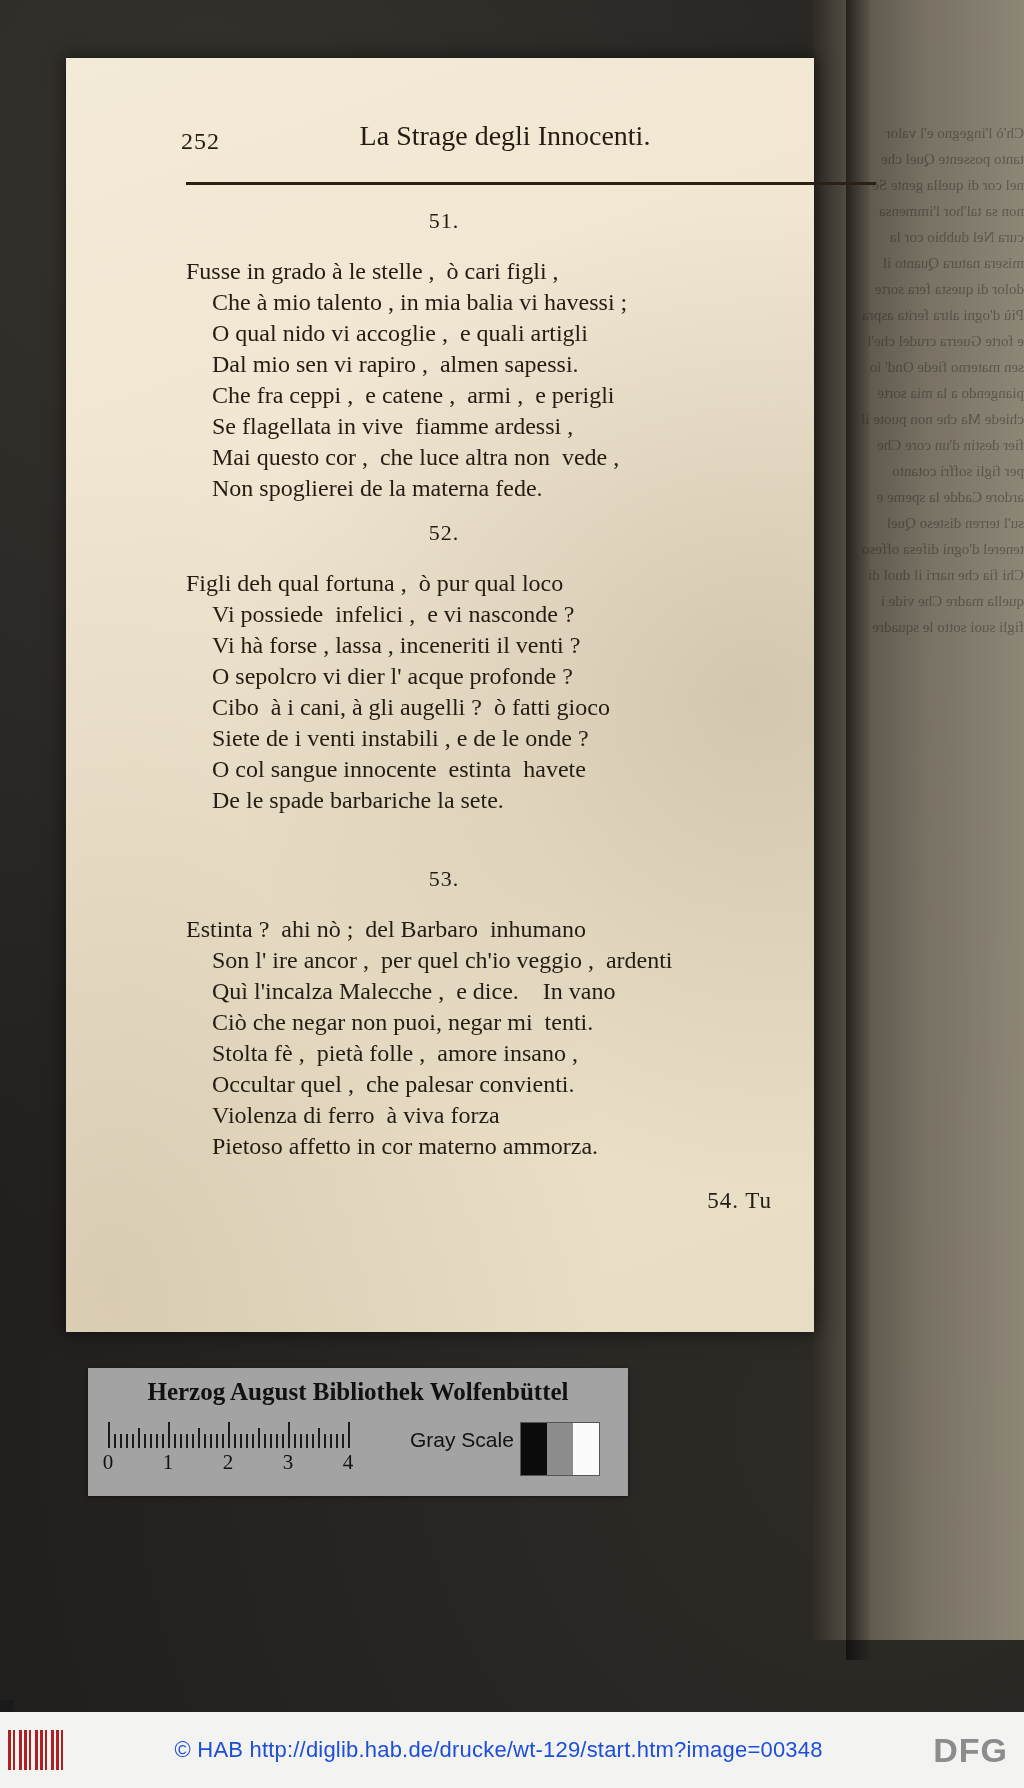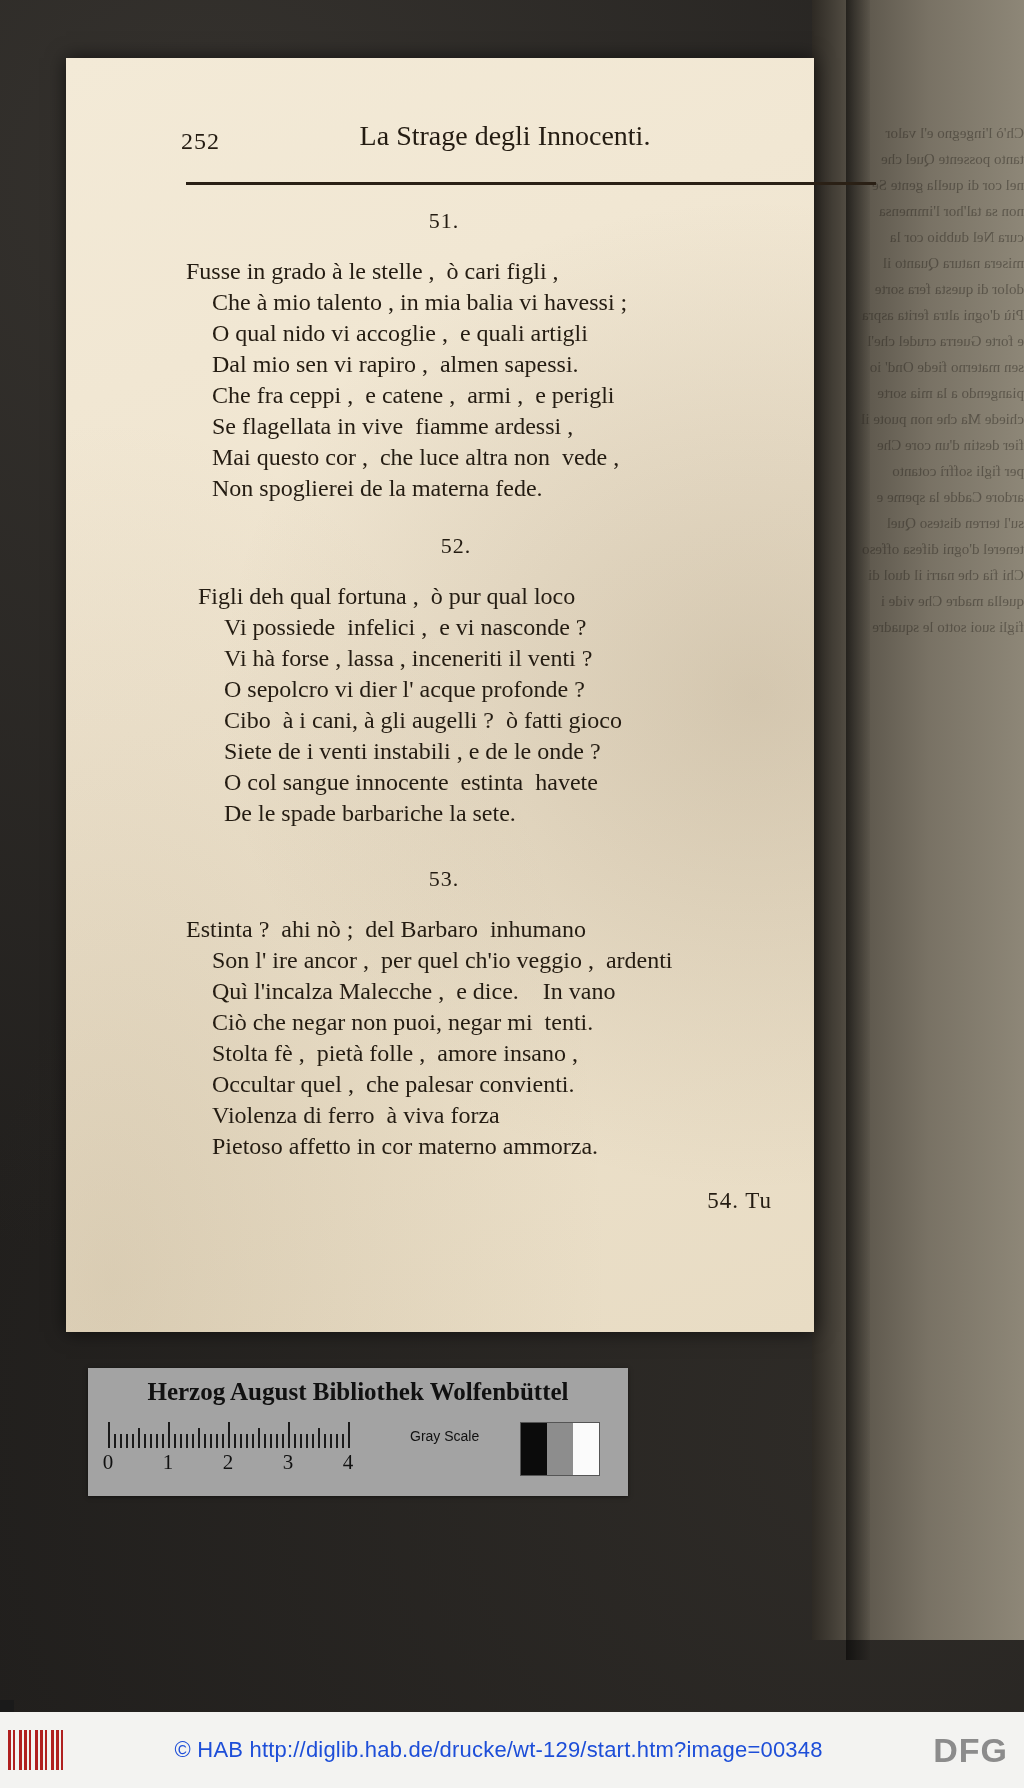--- a/index.html
+++ b/index.html
@@ -139,21 +139,21 @@
     padding-left: 120px;
   }
   .verse .line {
     white-space: pre;
   }
   .verse .line.indent {
     padding-left: 26px;
   }
 
   #stanza-51 { top: 150px; }
-  #stanza-52 { top: 475px; margin-left: 12px; }
+  #stanza-52 { top: 462px; }
   #stanza-53 { top: 808px; }
 
   #catchword {
     position: absolute;
     left: 0;
     top: 1130px;
     width: 748px;
     text-align: right;
     padding-right: 42px;
     box-sizing: border-box;
@@ -210,21 +210,21 @@
     position: absolute;
     font-size: 21px;
     color: #111;
     transform: translateX(-50%);
     font-family: "Liberation Serif", serif;
   }
   #gray-scale-label {
     position: absolute;
     left: 322px;
     top: 16px;
-    font-size: 14px;
+    font-size: 21px;
     color: #111;
     font-family: "Liberation Sans", sans-serif;
   }
   #gray-patches {
     position: absolute;
     left: 432px;
     top: 10px;
     width: 78px;
     height: 52px;
     display: flex;

